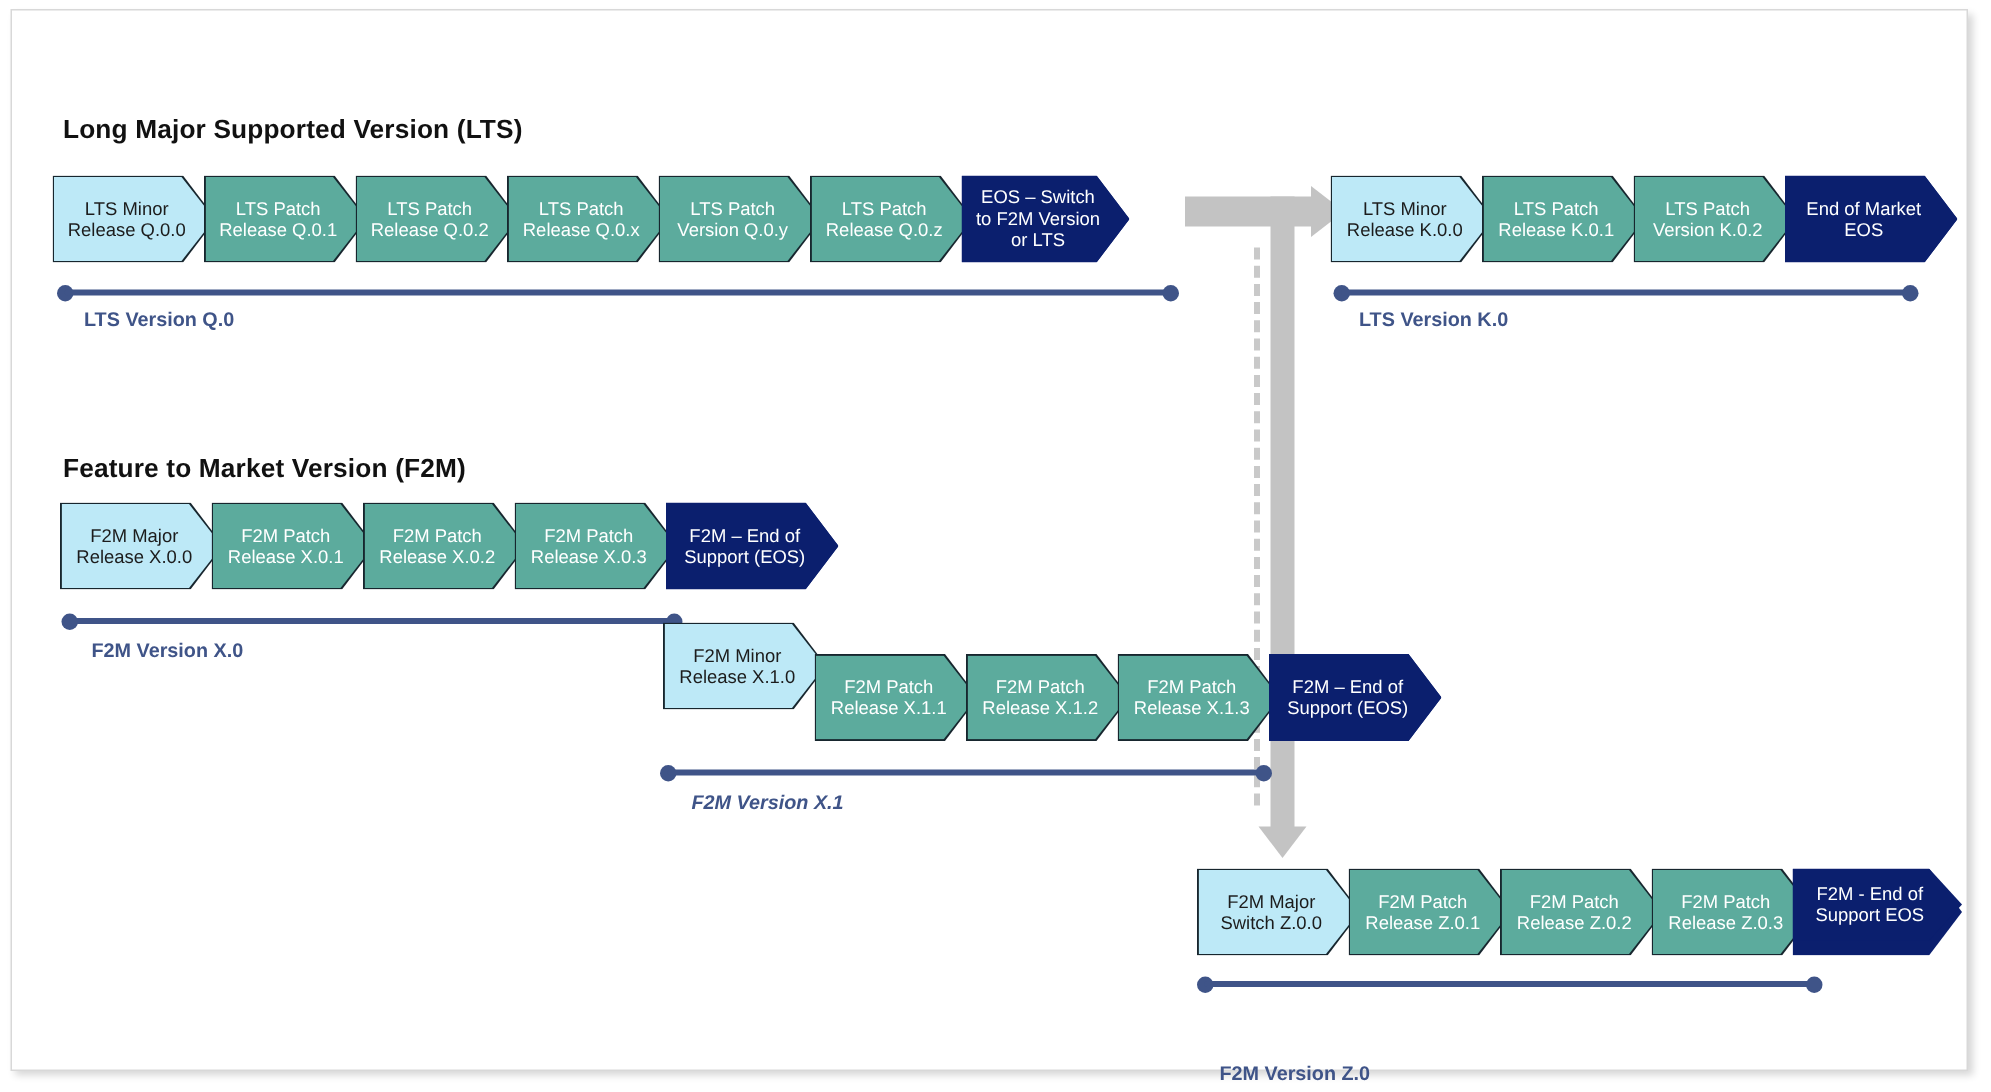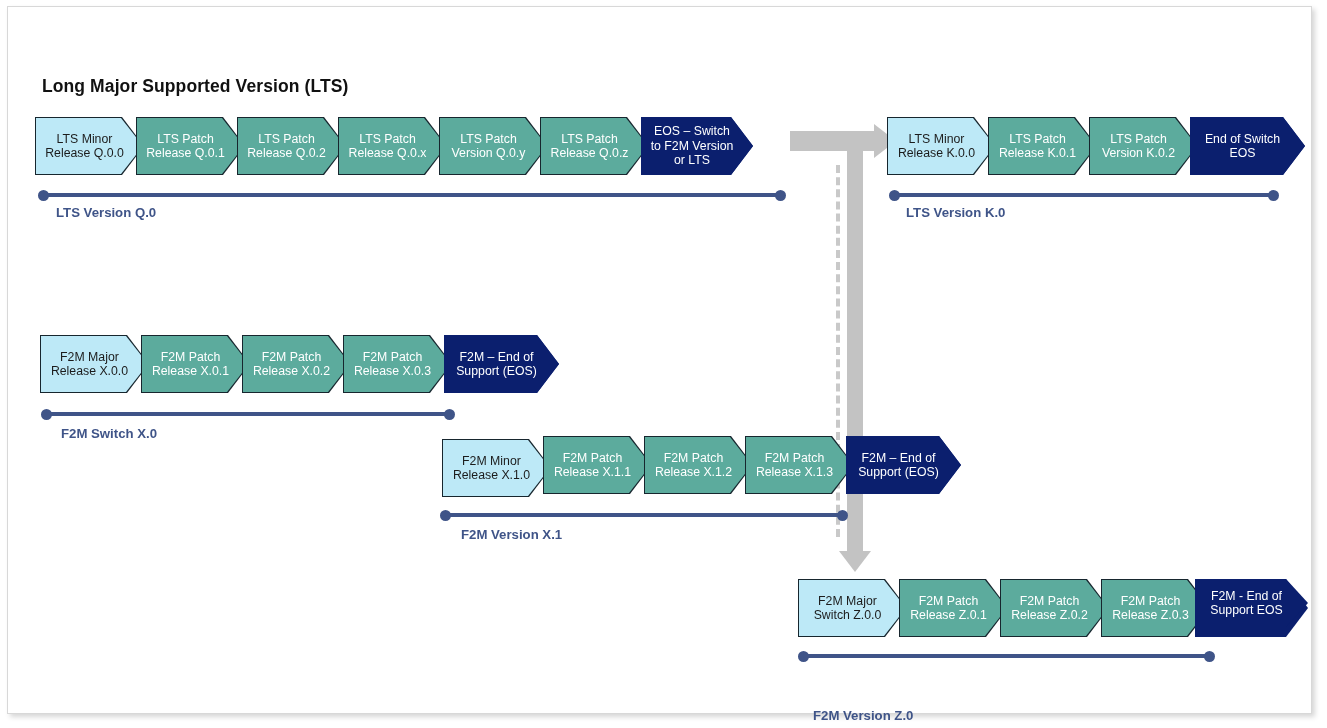--- a/index.html
+++ b/index.html
@@ -131,20 +131,21 @@
   }
 </style>
 </head>
 <body>
 
 <div id="canvas">
   <div class="page-frame">
 
     <div class="section-title" style="left:34px; top:69px;">Long Major Supported Version (LTS)</div>
 
+    <div class="section-title" style="left:34px; top:295px;">Feature to Market Version (F2M)</div>
 
     <div class="gray-h-bar" style="left:782px; top:124px; width:86px; height:20px;"></div>
     <div class="gray-head-right" style="left:866px; top:117px;"></div>
     <div class="gray-v-bar" style="left:839px; top:124px; width:16px; height:422px;"></div>
     <div class="gray-head-down" style="left:831px; top:544px;"></div>
 
     <div class="dash-line" style="left:828px; top:158px; height:372px;"></div>
 
     <div>
       <div class="chev-wrap" style="left:27px; top:110px; width:109px; height:58px;">
@@ -211,21 +212,21 @@
       </div>
       <div class="chev-wrap" style="left:1081px; top:110px; width:109px; height:58px;">
         <div class="chev-border border-dark" style="width:109px;height:58px;"></div>
         <div class="chev c-teal" style="left:1px; top:1px; width:107px; height:56px;">
           <span class="inner"><span>LTS Patch</span><br><span>Version K.0.2</span></span>
         </div>
       </div>
       <div class="chev-wrap" style="left:1182px; top:110px; width:115px; height:58px;">
         <div class="chev-border border-navy" style="width:115px;height:58px;"></div>
         <div class="chev c-navy" style="left:0px; top:0px; width:115px; height:58px;">
-          <span class="inner"><span>End of Switch</span><br><span>EOS</span></span>
+          <span class="inner"><span>End of Market</span><br><span>EOS</span></span>
         </div>
       </div>
 
       <div class="tl-cap" style="left:881px; top:183px;"></div>
       <div class="timeline" style="left:886px; top:186px; width:380px;"></div>
       <div class="tl-cap" style="left:1260px; top:183px;"></div>
       <div class="tl-label" style="left:898px; top:198px;">LTS Version K.0</div>
     </div>
 
     <div>
@@ -256,25 +257,25 @@
       <div class="chev-wrap" style="left:436px; top:328px; width:115px; height:58px;">
         <div class="chev-border border-navy" style="width:115px;height:58px;"></div>
         <div class="chev c-navy" style="left:0px; top:0px; width:115px; height:58px;">
           <span class="inner"><span>F2M – End of</span><br><span>Support (EOS)</span></span>
         </div>
       </div>
 
       <div class="tl-cap" style="left:33px; top:402px;"></div>
       <div class="timeline" style="left:38px; top:405px; width:404px;"></div>
       <div class="tl-cap" style="left:436px; top:402px;"></div>
-      <div class="tl-label" style="left:53px; top:419px;">F2M Switch X.0</div>
-    </div>
-
-    <div>
-      <div class="chev-wrap" style="left:434px; top:432px; width:109px; height:68px;">
+      <div class="tl-label" style="left:53px; top:419px;">F2M Version X.0</div>
+    </div>
+
+    <div>
+      <div class="chev-wrap" style="left:434px; top:408px; width:109px; height:68px;">
         <div class="chev-border border-dark" style="width:109px;height:58px;"></div>
         <div class="chev c-light" style="left:1px; top:1px; width:107px; height:56px;">
           <span class="inner"><span>F2M Minor</span><br><span>Release X.1.0</span></span>
         </div>
       </div>
       <div class="chev-wrap" style="left:535px; top:429px; width:109px; height:58px;">
         <div class="chev-border border-dark" style="width:109px;height:58px;"></div>
         <div class="chev c-teal" style="left:1px; top:1px; width:107px; height:56px;">
           <span class="inner"><span>F2M Patch</span><br><span>Release X.1.1</span></span>
         </div>
@@ -294,21 +295,21 @@
       <div class="chev-wrap" style="left:838px; top:429px; width:115px; height:58px;">
         <div class="chev-border border-navy" style="width:115px;height:58px;"></div>
         <div class="chev c-navy" style="left:0px; top:0px; width:115px; height:58px;">
           <span class="inner"><span>F2M – End of</span><br><span>Support (EOS)</span></span>
         </div>
       </div>
 
       <div class="tl-cap" style="left:432px; top:503px;"></div>
       <div class="timeline" style="left:437px; top:506px; width:398px;"></div>
       <div class="tl-cap" style="left:829px; top:503px;"></div>
-      <div class="tl-label" style="left:453px; top:520px;">F2M Version X.1</div>
+      <div class="tl-label" style="left:453px; top:520px;font-style:italic;">F2M Version X.1</div>
     </div>
 
     <div>
       <div class="chev-wrap" style="left:790px; top:572px; width:109px; height:58px;">
         <div class="chev-border border-dark" style="width:109px;height:58px;"></div>
         <div class="chev c-light" style="left:1px; top:1px; width:107px; height:56px;">
           <span class="inner"><span>F2M Major</span><br><span>Switch Z.0.0</span></span>
         </div>
       </div>
       <div class="chev-wrap" style="left:891px; top:572px; width:109px; height:58px;">

